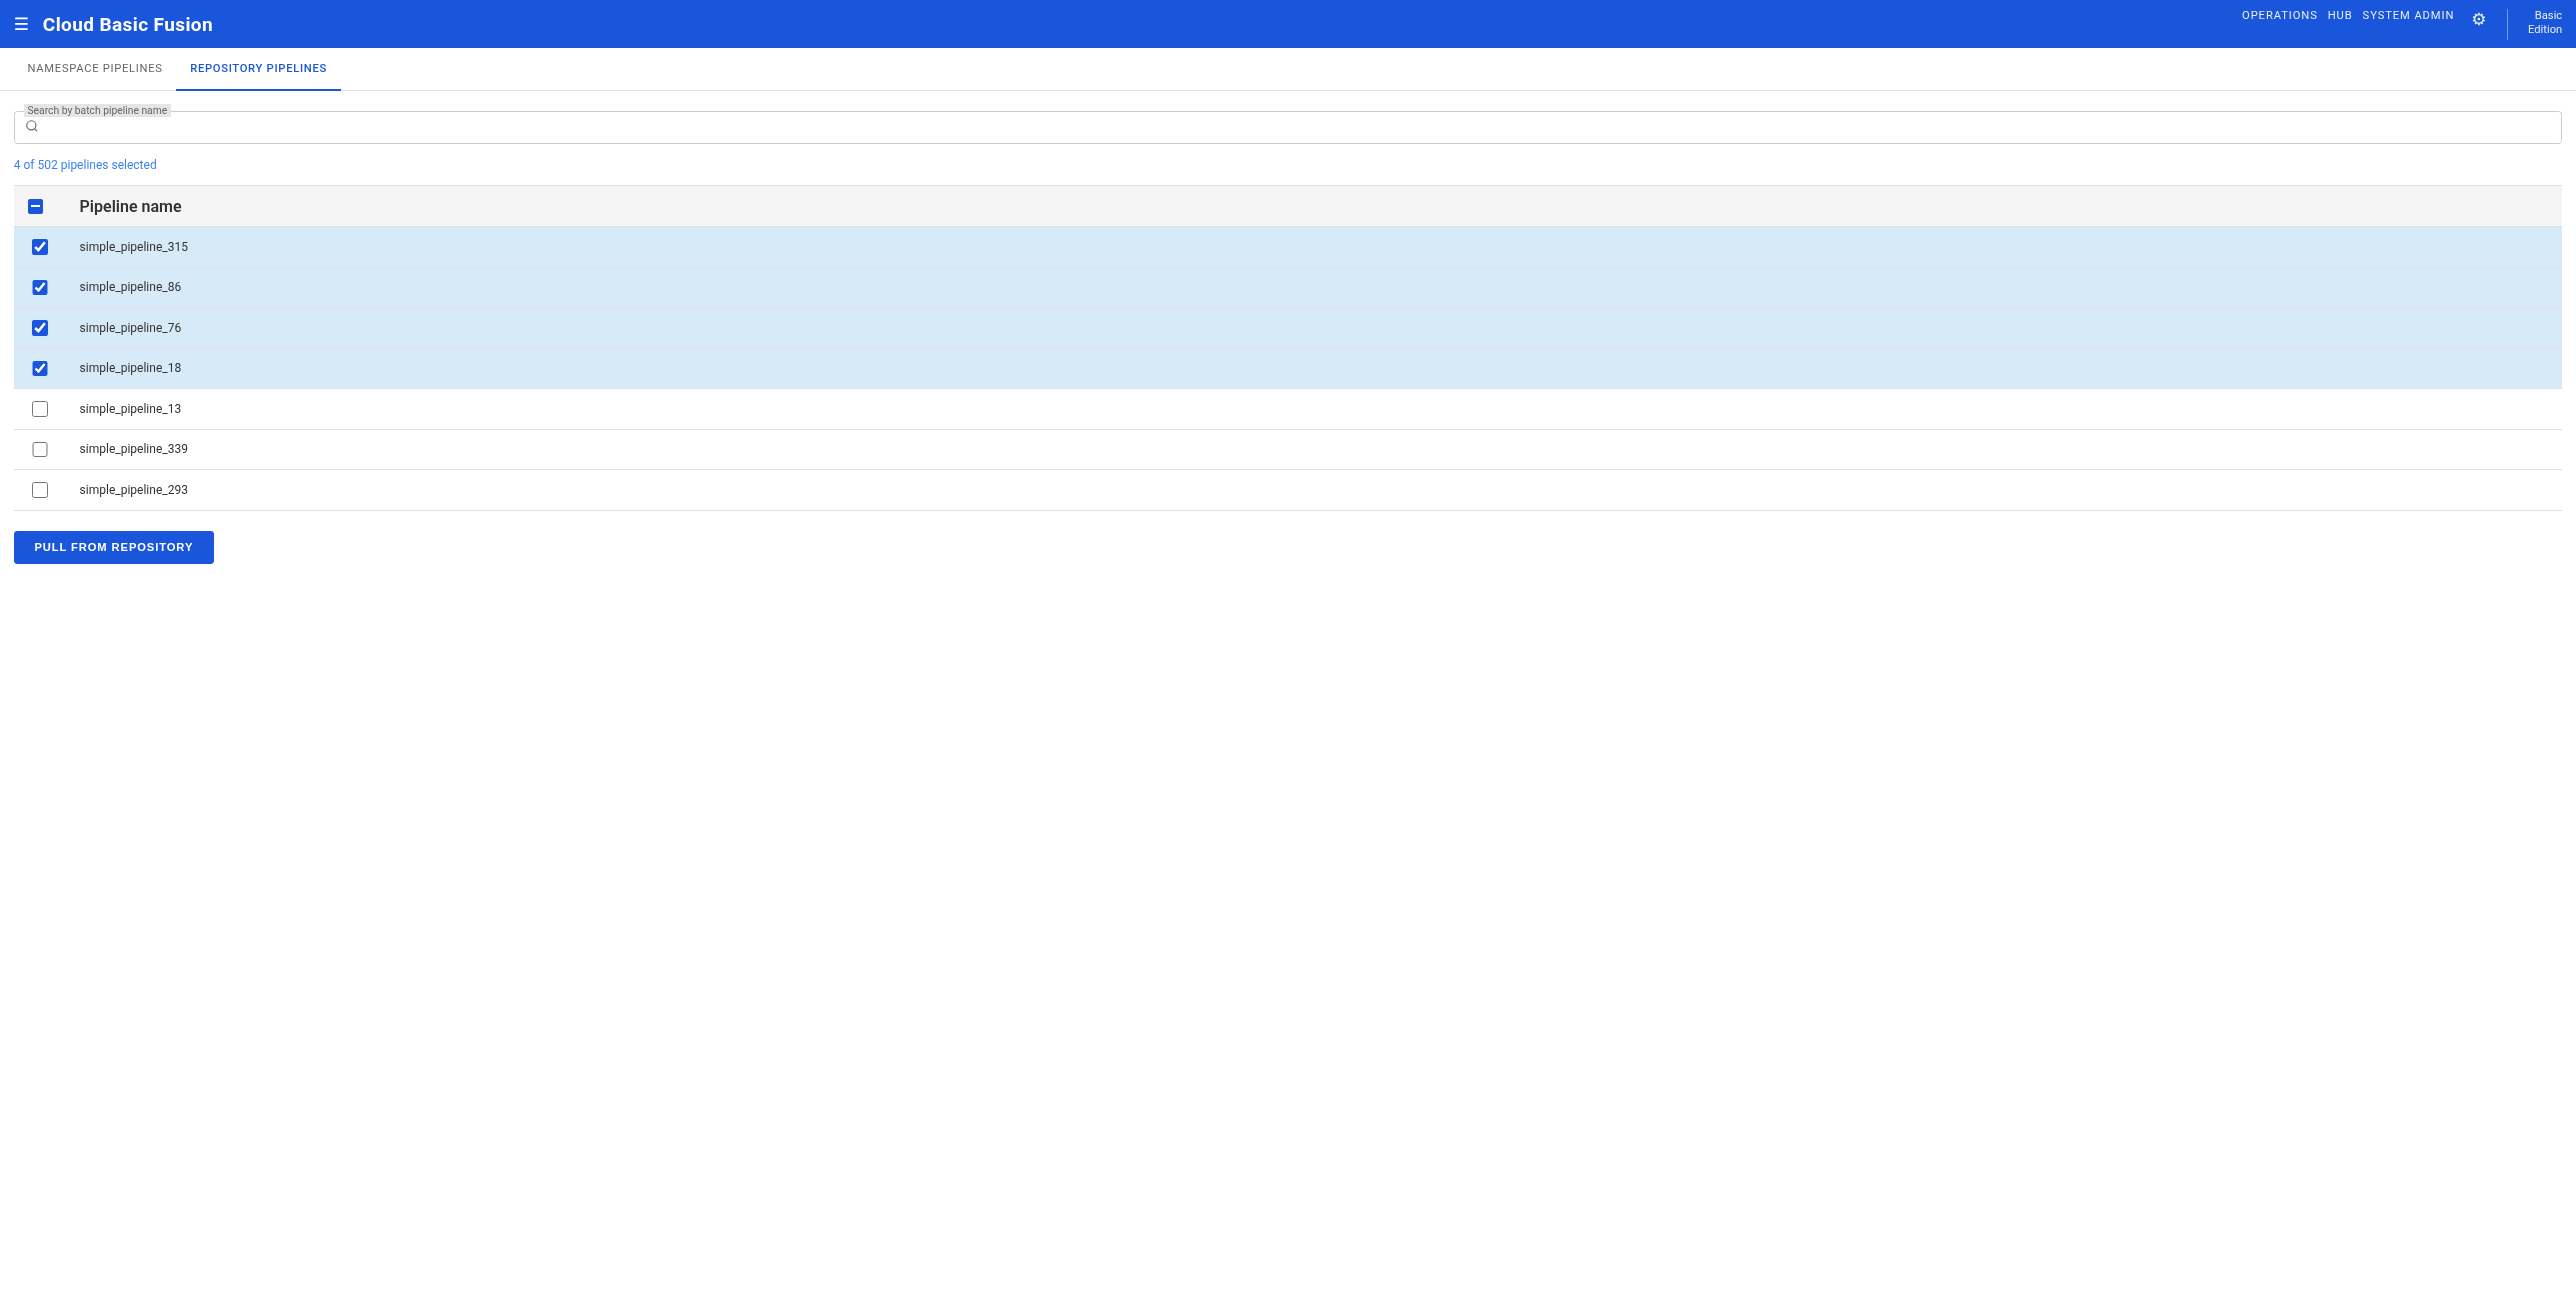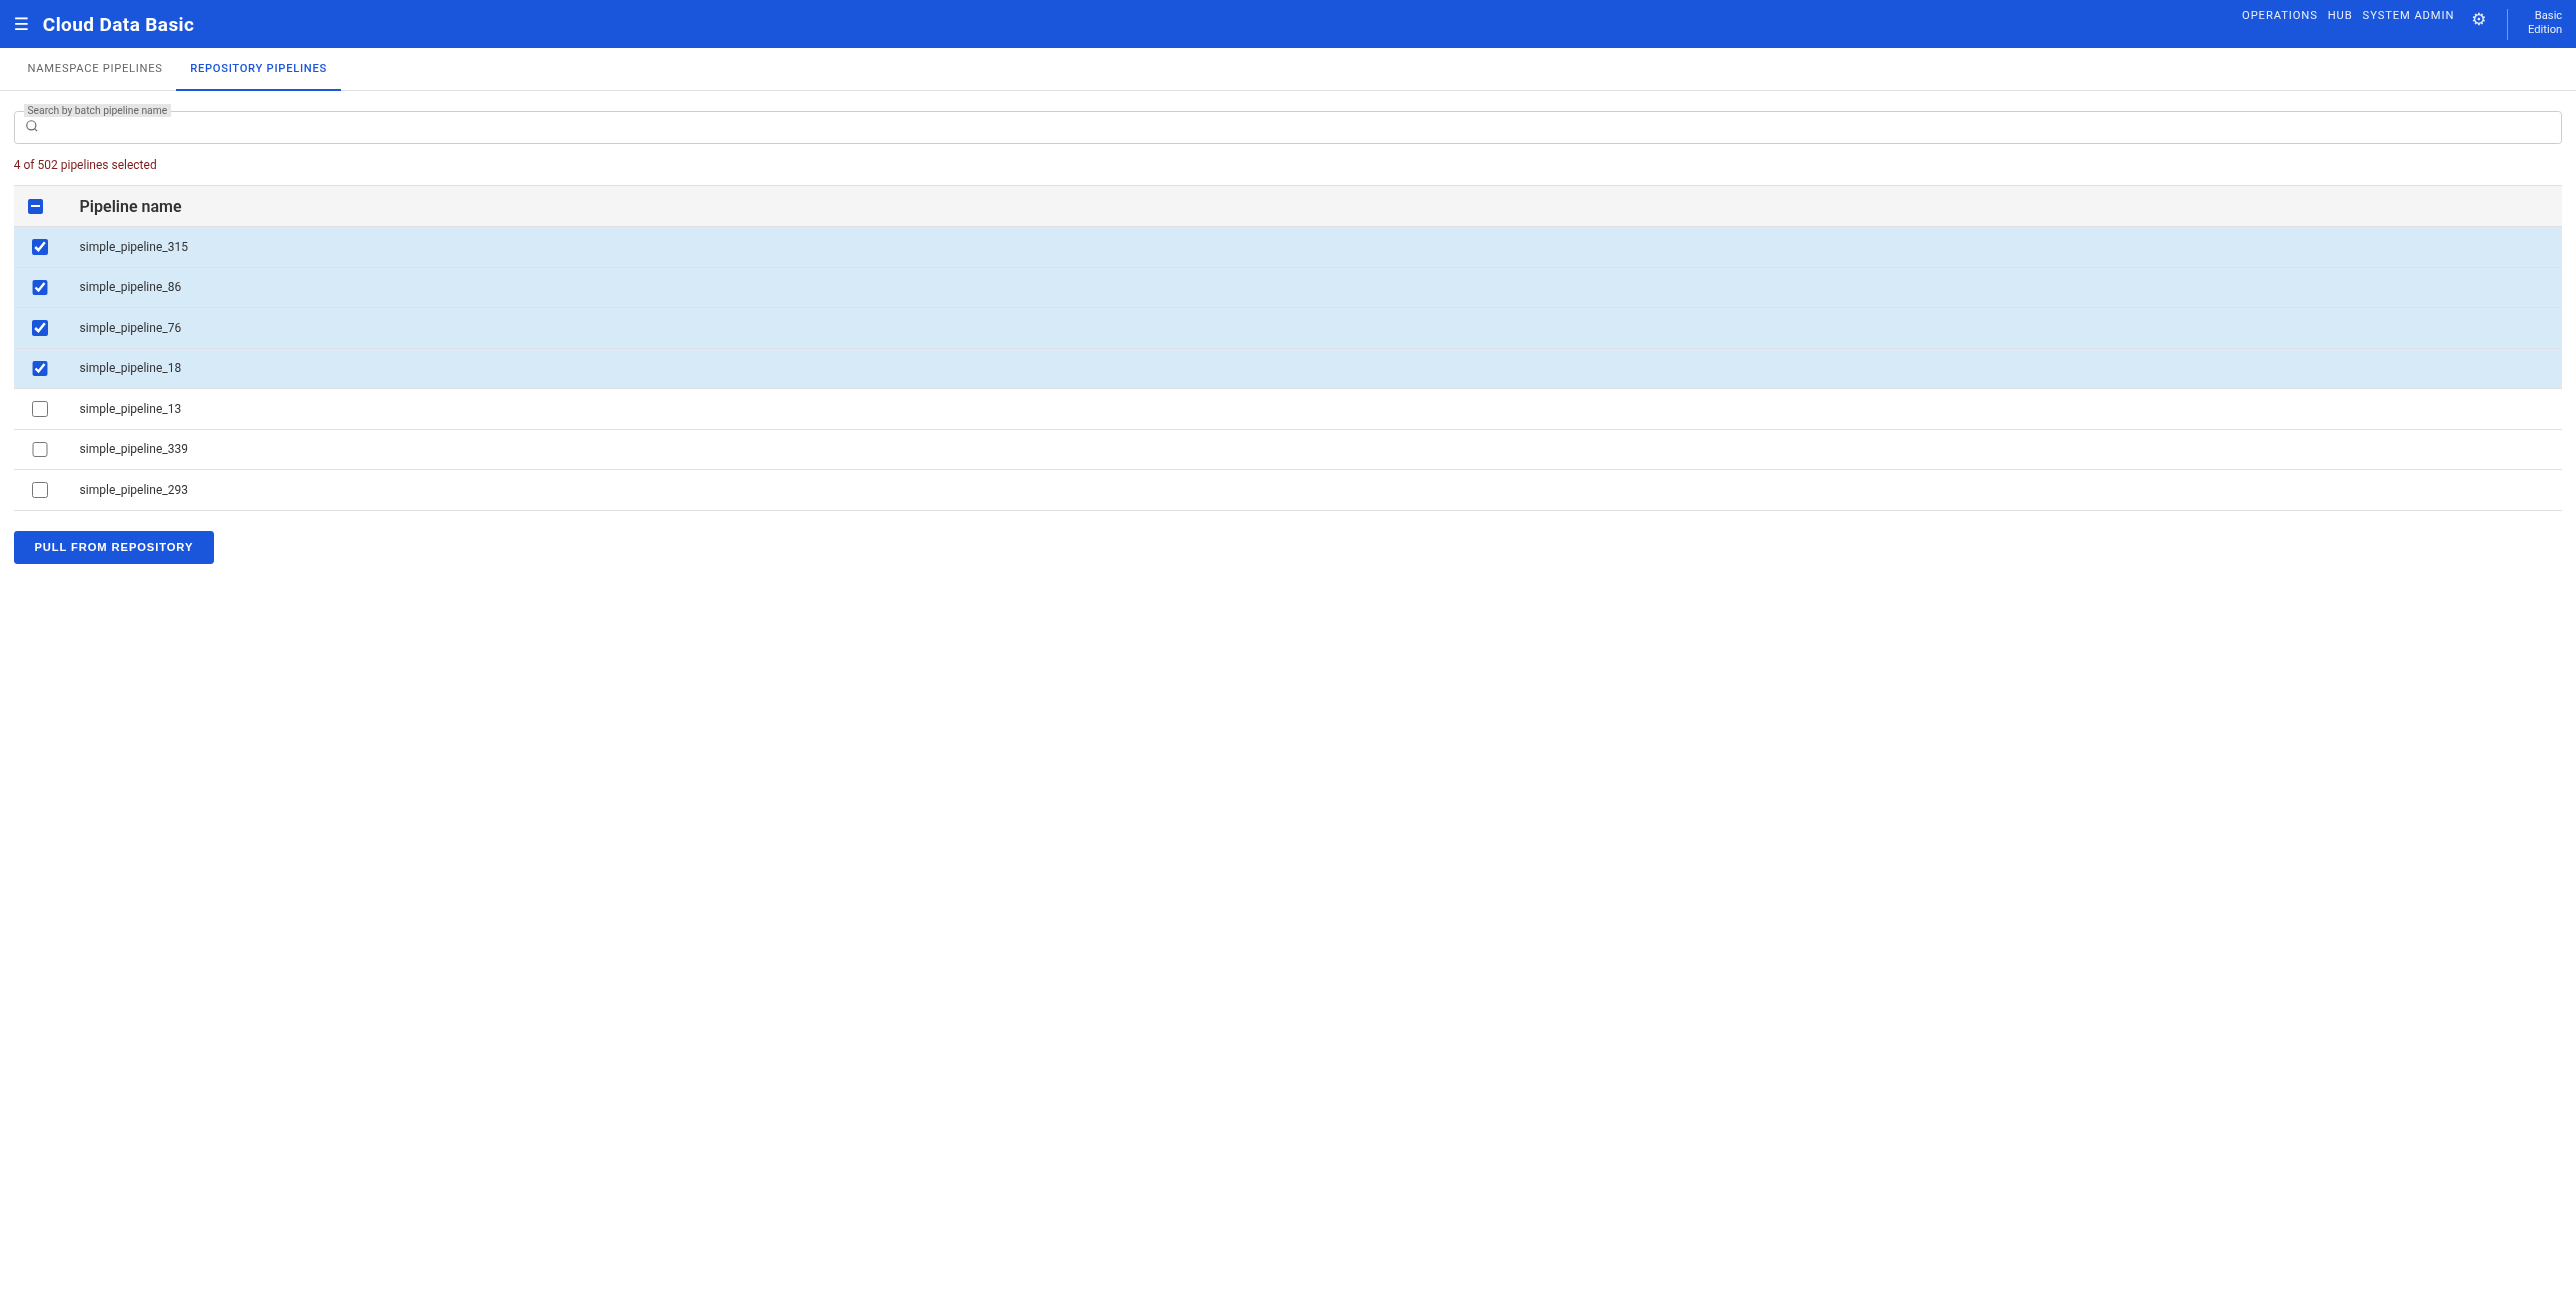--- a/index.html
+++ b/index.html
@@ -138,21 +138,21 @@
       border: none;
       outline: none;
       font-size: 12px;
       width: 100%;
       color: #333;
     }
 
     
     .selection-count {
       font-size: 12px;
-      color: #7f1d1d;
+      color: #3b82f6;
       margin-bottom: 13.8px;
     }
 
     
     .pipeline-table {
       width: 100%;
       border-collapse: collapse;
     }
 
     .pipeline-table thead tr {
@@ -242,21 +242,21 @@
       border-radius: 3.4px;
       cursor: pointer;
       text-transform: uppercase;
     }
   </style>
 </head>
 <body>
 
 <header class="header">
   <span class="header-menu-icon">☰</span>
-  <span class="header-logo">Cloud Data Basic</span>
+  <span class="header-logo">Cloud Basic Fusion</span>
   <nav class="header-nav">
     <span class="header-nav-item">OPERATIONS</span>
     <span class="header-nav-item">HUB</span>
     <span class="header-nav-item">SYSTEM ADMIN</span>
     <span class="header-settings-icon">⚙</span>
     <div class="header-divider"></div>
     <div class="header-edition">
       <span>Basic</span><br>
       <span>Edition</span>
     </div>

